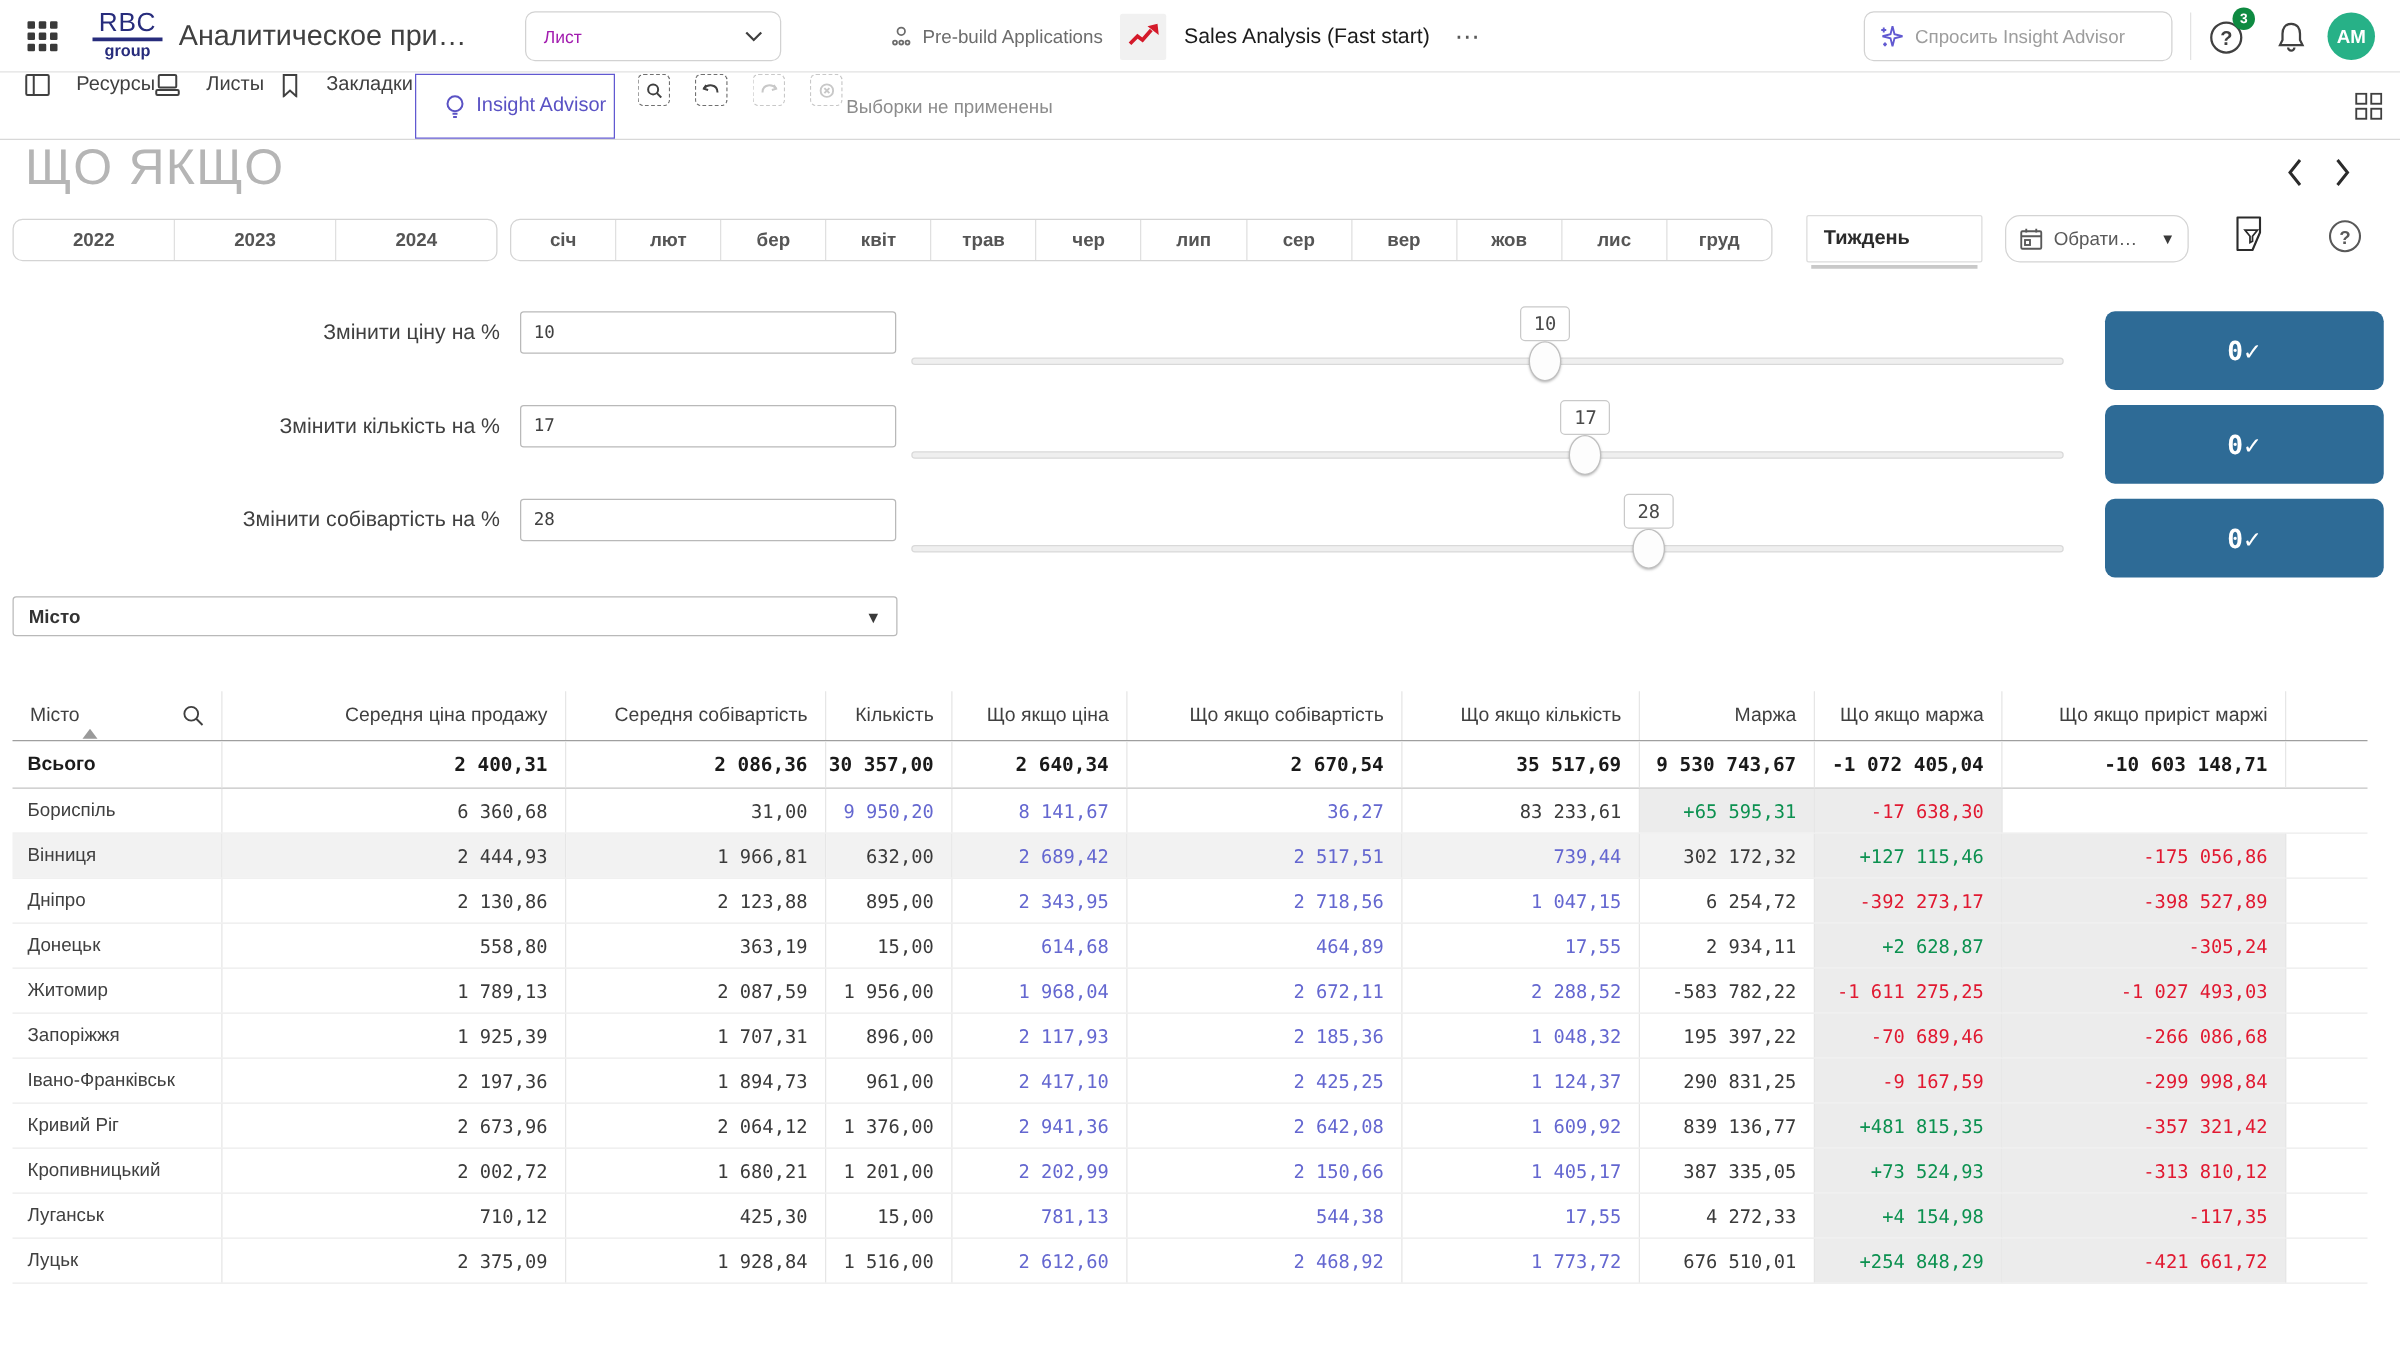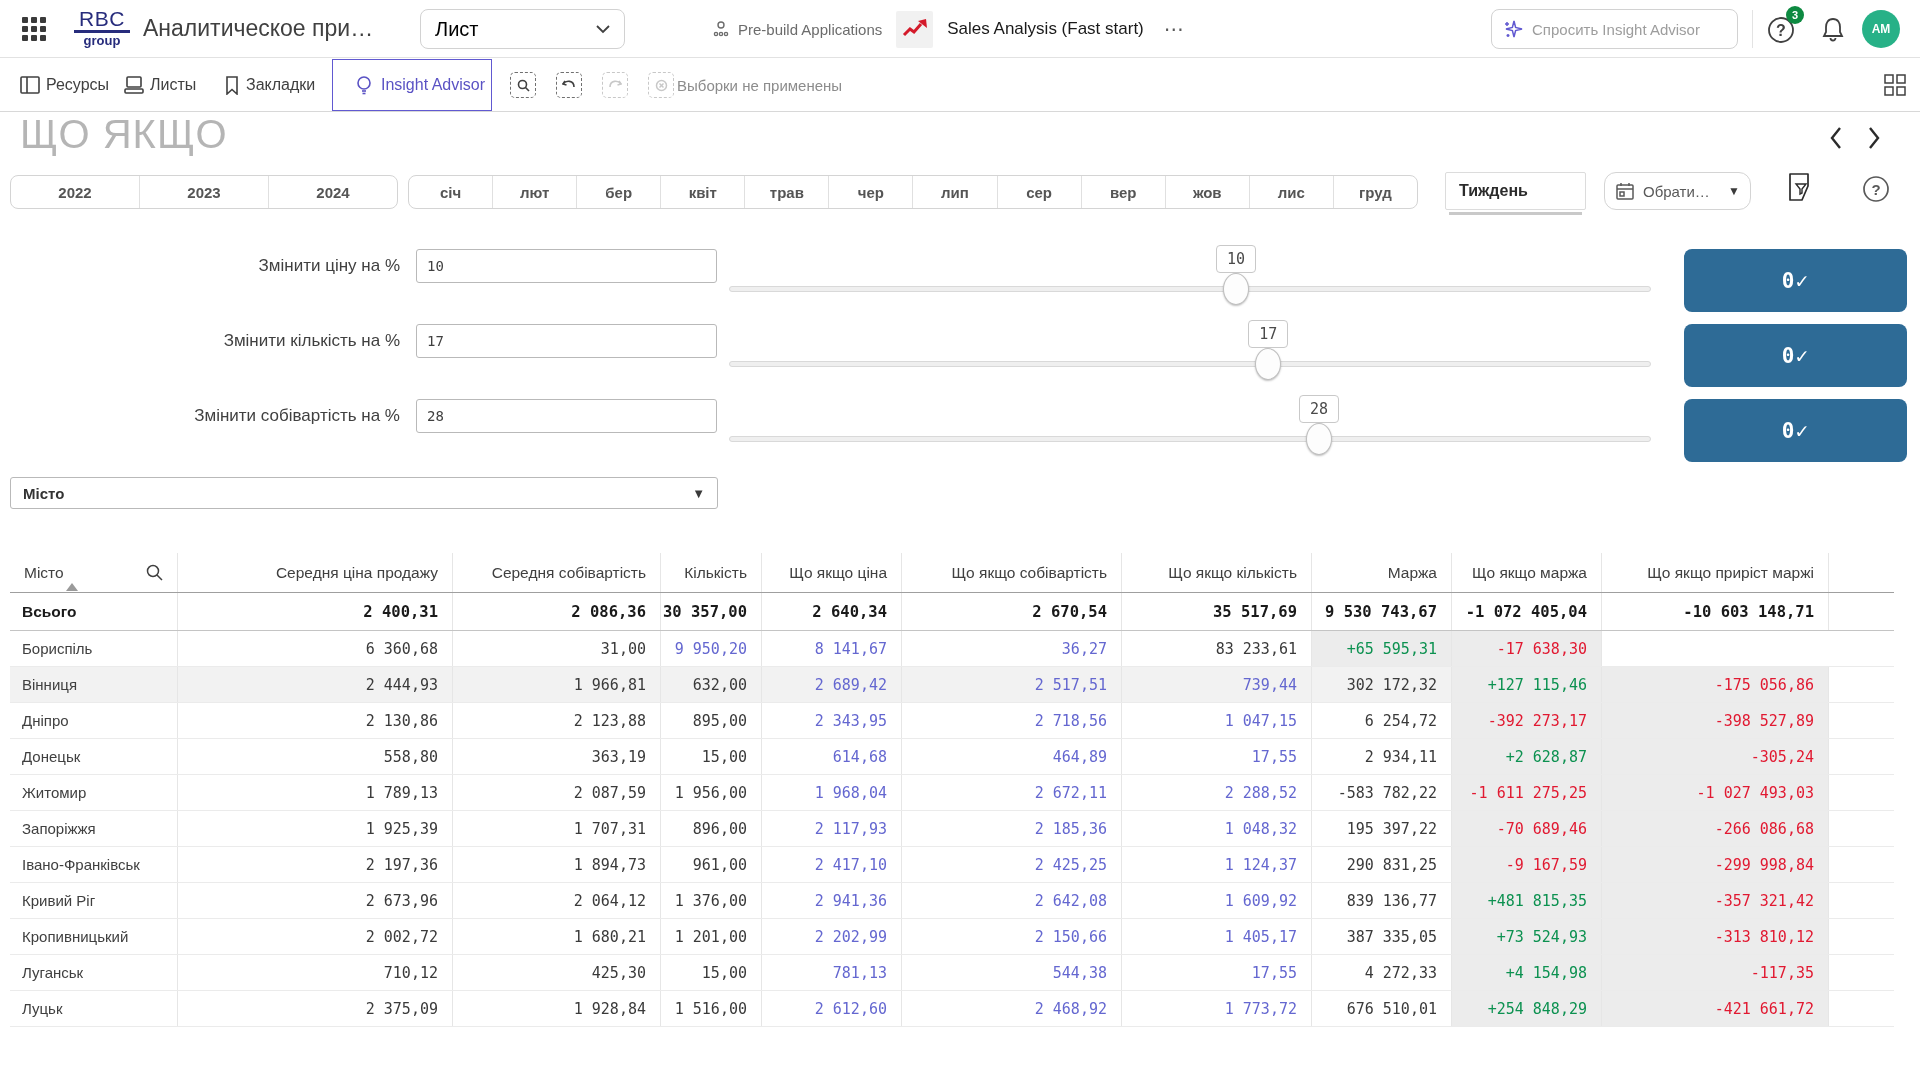--- a/index.html
+++ b/index.html
@@ -12,48 +12,48 @@
             border-bottom:1px solid #e2e2e2; }
   .grid-icon { position:absolute; left:22px; top:17px; width:26px; height:26px;
                display:grid; grid-template-columns:repeat(3,6px); grid-template-rows:repeat(3,6px);
                gap:3px; cursor:pointer; }
   .grid-icon span { background:#3a3a3a; border-radius:1px; }
   .logo { position:absolute; left:74px; top:8px; text-align:center; color:#272c7c; width:56px; }
   .logo .t { font-size:21px; font-weight:normal; letter-spacing:.5px; border-bottom:3px solid #272c7c; line-height:22px; }
   .logo .b { font-size:13px; font-weight:bold; line-height:15px; }
   .app-title { position:absolute; left:143px; top:15px; font-size:23px; color:#404040; white-space:nowrap; }
   .sheet-select { position:absolute; left:420px; top:9px; width:205px; height:40px; border:1px solid #d2d2d2;
-                  border-radius:8px; background:#fff; font-size:20px; color:#000000;
+                  border-radius:8px; background:#fff; font-size:14px; color:#a21caf;
                   display:flex; align-items:center; padding:0 14px; cursor:pointer; }
   .sheet-select .chev { margin-left:auto; }
   .center-nav { position:absolute; left:712px; top:0; height:58px; display:flex; align-items:center; gap:14px; }
   .prebuilt { display:flex; align-items:center; gap:8px; color:#6c6c6c; font-size:15px; cursor:pointer; }
   .thumb { width:37px; height:37px; background:#f1f1f1; border-radius:2px; display:flex; align-items:center;
            justify-content:center; }
   .appname { font-size:17px; font-weight:normal; color:#1a1a1a; white-space:nowrap; }
   .dots { font-size:20px; color:#595959; letter-spacing:2px; cursor:pointer; padding:0 6px; }
   .ia-search { position:absolute; left:1491px; top:9px; width:247px; height:40px; border:1px solid #d2d2d2;
                border-radius:8px; display:flex; align-items:center; padding:0 10px; gap:8px; background:#fff; }
   .ia-search input { border:none; outline:none; font-size:15px; color:#404040; width:100%;
                      font-family:"Liberation Sans",sans-serif; }
   .ia-search input::placeholder { color:#9d9d9d; }
   .nav-divider { position:absolute; left:1752px; top:10px; height:38px; width:1px; background:#e3e3e3; }
   .help-wrap { position:absolute; left:1766px; top:13px; width:34px; height:34px; cursor:pointer; }
   .badge { position:absolute; left:20px; top:-7px; width:18px; height:18px; background:#0e8a41; color:#fff;
            border-radius:50%; font-size:11px; font-weight:bold; display:flex; align-items:center;
            justify-content:center; }
   .bell-wrap { position:absolute; left:1820px; top:15px; cursor:pointer; }
   .avatar { position:absolute; left:1862px; top:10px; width:38px; height:38px; border-radius:50%;
-            background:#27b187; color:#fff; font-size:12px; font-weight:bold; display:flex;
+            background:#27b187; color:#fff; font-size:15px; font-weight:bold; display:flex;
             align-items:center; justify-content:center; cursor:pointer; }
 
   
   .toolbar { position:absolute; left:0; top:59px; width:1920px; height:53px; background:#fff;
              border-bottom:1px solid #d8d8d8; }
-  .tb-item { position:absolute; top:0; height:52px; display:flex; align-items:center; gap:6px;
+  .tb-item { position:absolute; top:0; height:52px; display:flex; align-items:flex-start; gap:21px;
              font-size:16px; color:#404040; cursor:pointer; }
   .ia-btn { position:absolute; left:332px; top:0; width:160px; height:52px; border:1px solid #6159d1;
             display:flex; align-items:center; justify-content:center; gap:8px; color:#5a52c4;
             font-size:16px; background:#fff; cursor:pointer;padding-left:16px; }
   .dash-box { width:26px; height:26px; border:1.6px dashed #707070; border-radius:5px; display:flex;
               align-items:center; justify-content:center; }
   .dash-box.dis { border-color:#c8c8c8; color:#c8c8c8; }
   .sel-status { position:absolute; left:677px; top:0; height:52px; display:flex; align-items:center;
                 color:#8c8c8c; font-size:15px; }
   .sheet-grid-icon { position:absolute; left:1884px; top:15px; cursor:pointer; }

